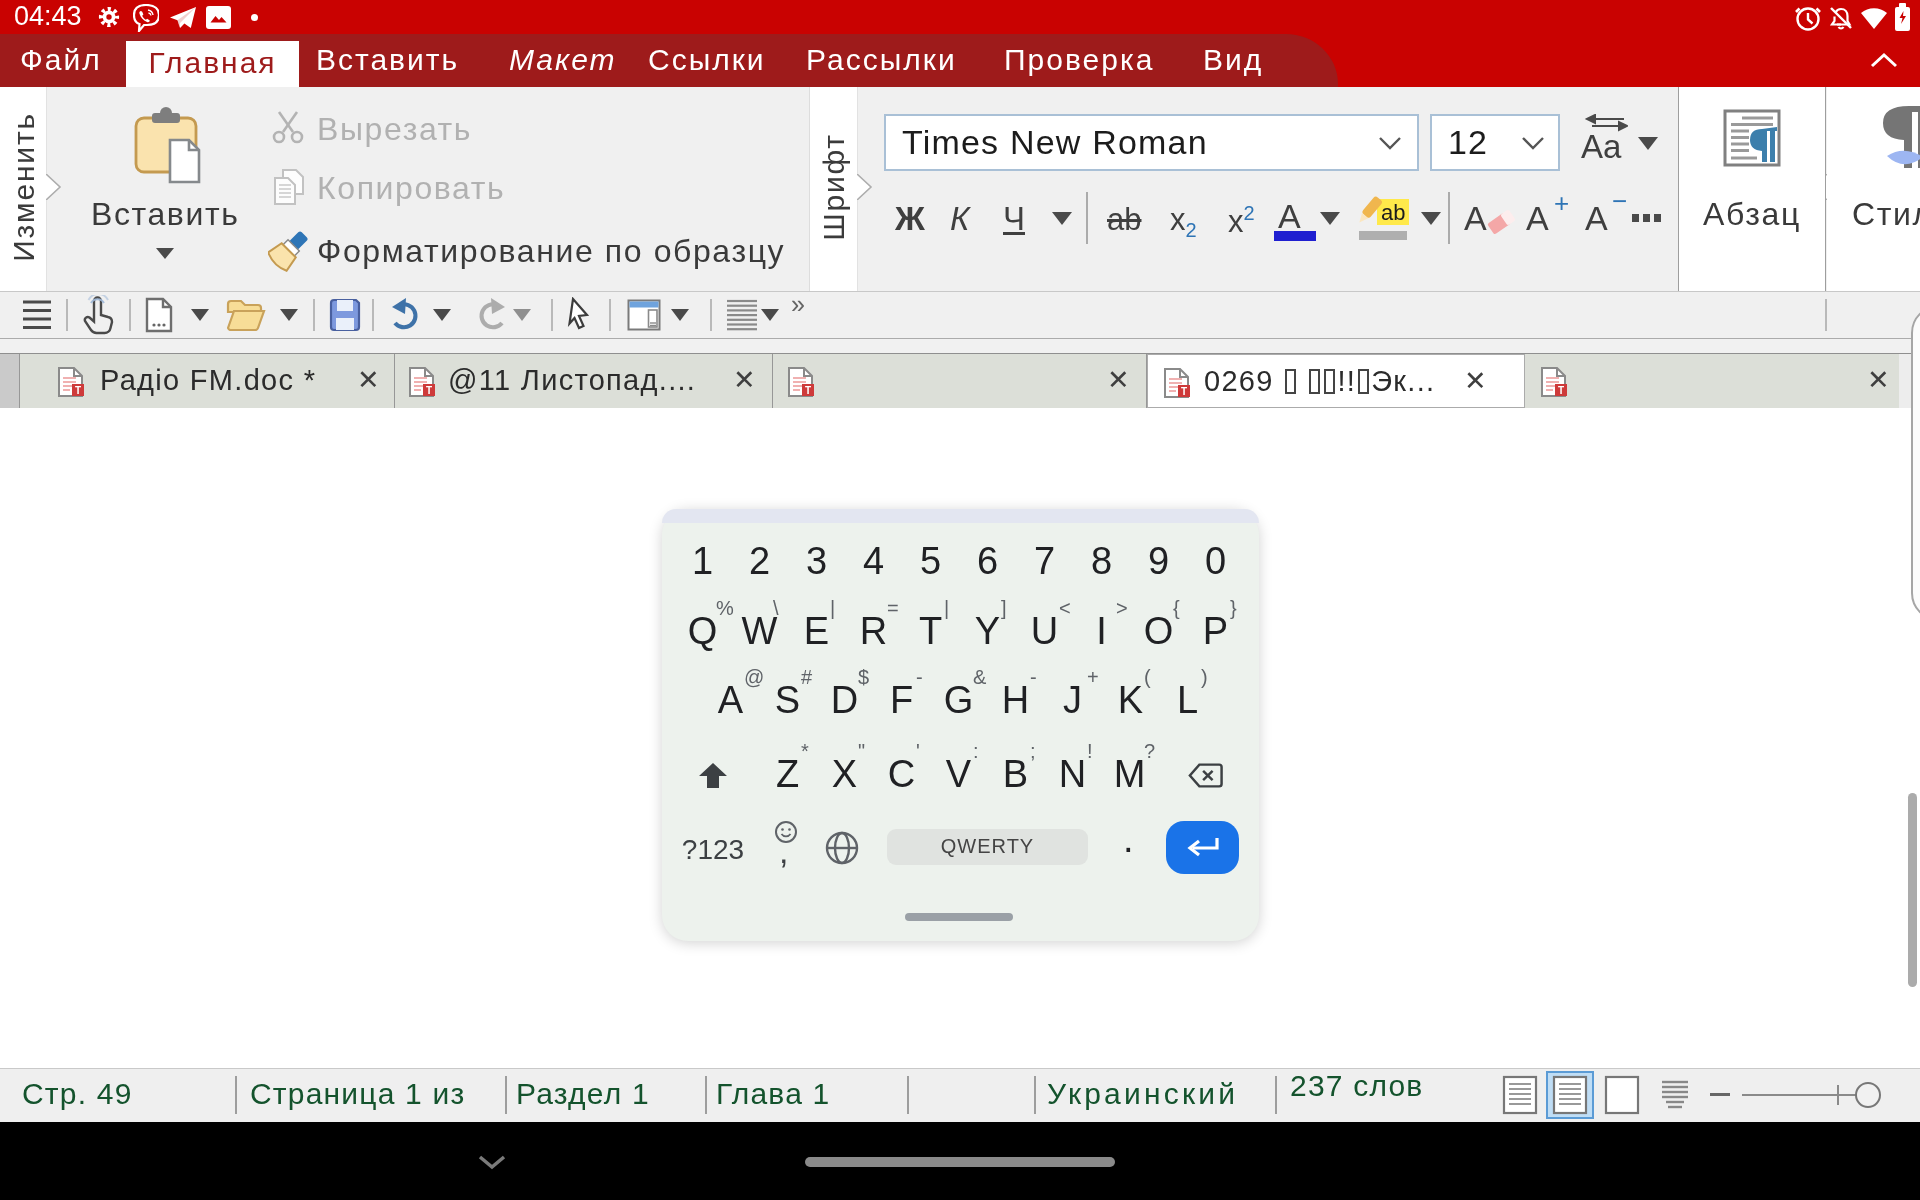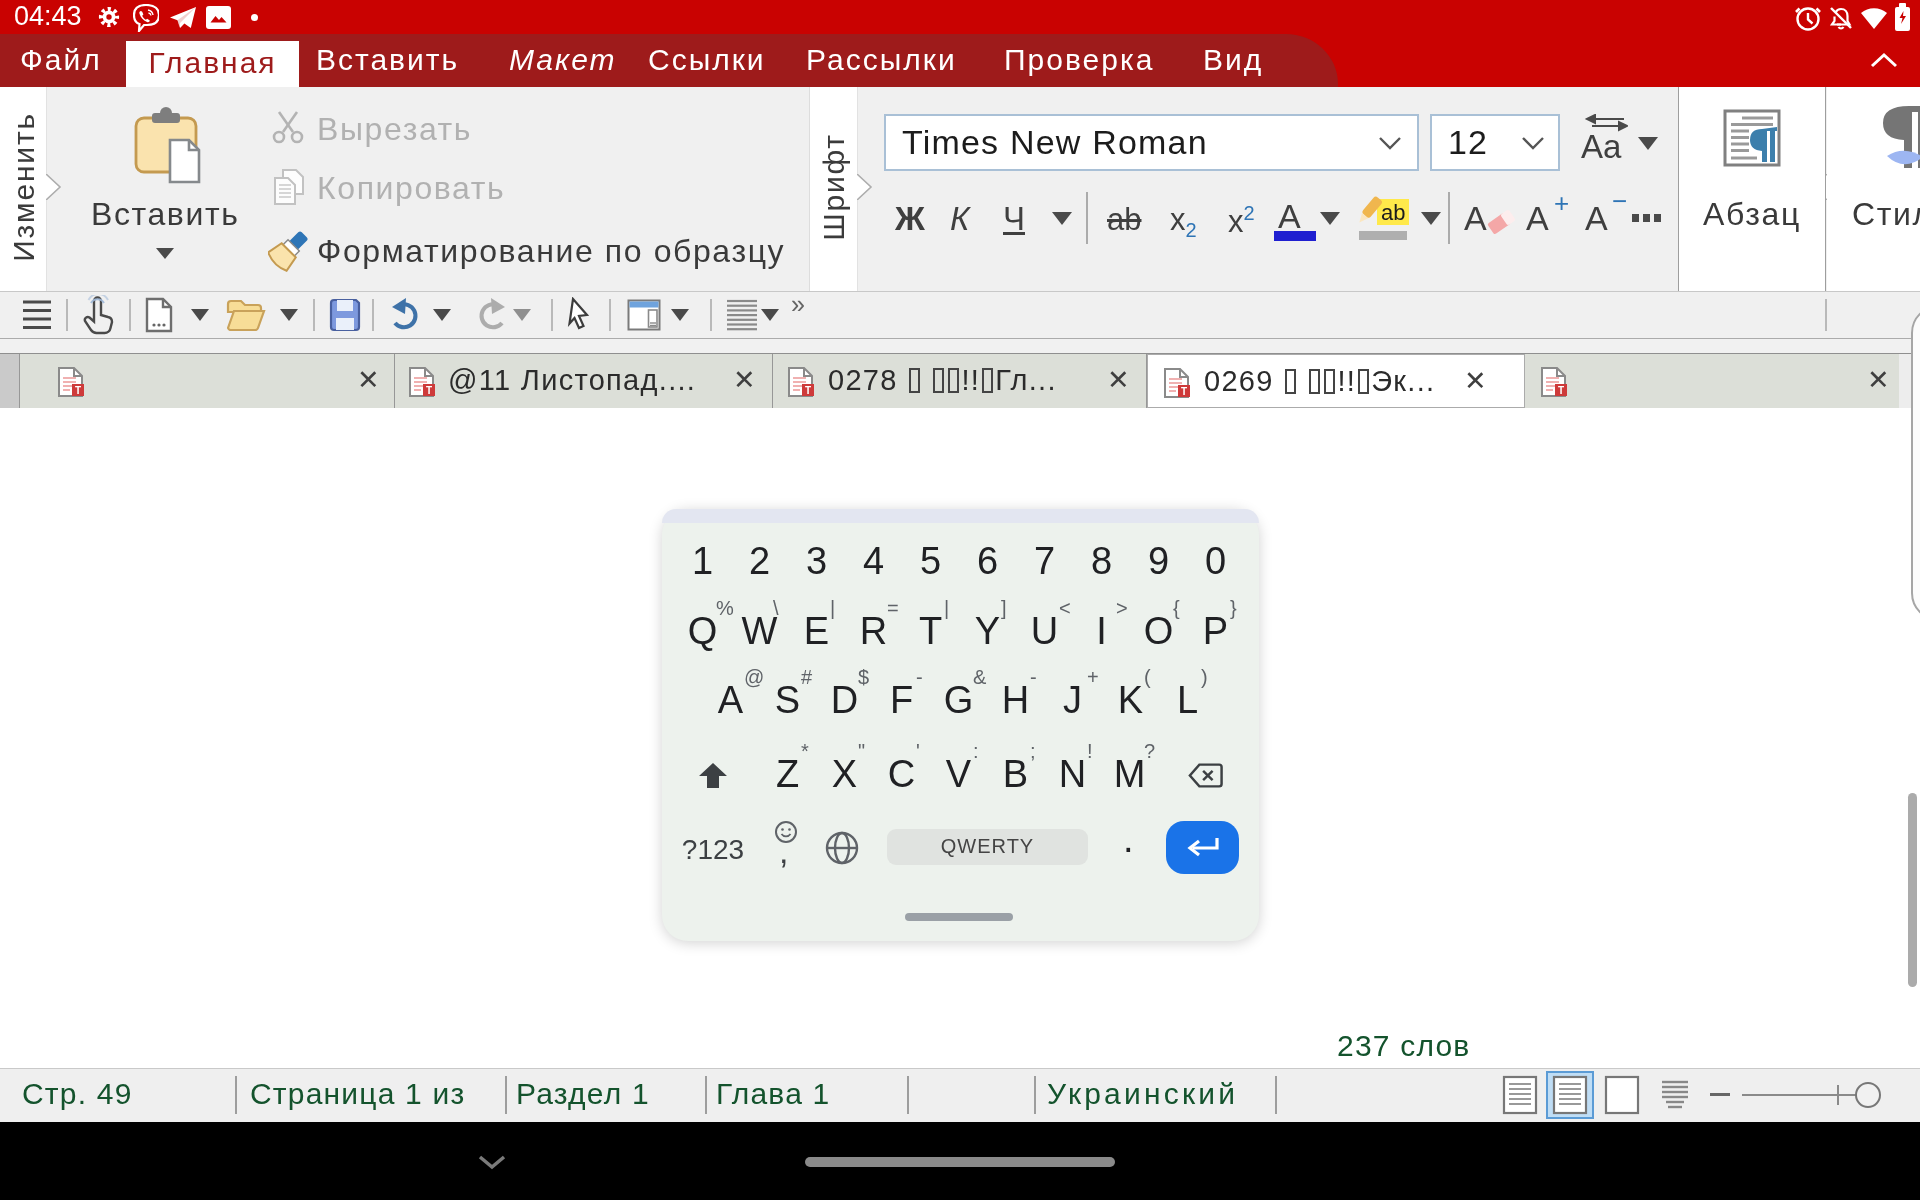--- a/index.html
+++ b/index.html
@@ -340,20 +340,21 @@
     <path d="M17 2 v8 h8" fill="none" stroke="#8a8a8a" stroke-width="2"></path>
     <g stroke="#EFA9A9" stroke-width="1.8">
         <line x1="6" y1="12" x2="19" y2="12"></line>
         <line x1="6" y1="16" x2="19" y2="16"></line>
         <line x1="6" y1="20" x2="19" y2="20"></line>
         <line x1="6" y1="24" x2="13" y2="24"></line>
       </g>
     <rect x="15" y="18" width="12" height="12" fill="#CE3A3A"></rect>
     <text x="18" y="28" font-size="10" fill="#fff" font-family="Liberation Sans" font-weight="bold">T</text>
   </svg>
+  <span class="tt" style="left:80px;">Радіо FM.doc *</span>
   <span class="x" style="left:337px;">✕</span>
 </div>
 <div class="dtab" style="left:395px;width:377px;">
   <svg style="position:absolute;left:13px;top:12px;" width="28" height="32" viewBox="0 0 28 32">
     <path d="M2 2 h15 l8 8 v20 h-23 z" fill="#fff" stroke="#8a8a8a" stroke-width="2"></path>
     <path d="M17 2 v8 h8" fill="none" stroke="#8a8a8a" stroke-width="2"></path>
     <g stroke="#EFA9A9" stroke-width="1.8">
         <line x1="6" y1="12" x2="19" y2="12"></line>
         <line x1="6" y1="16" x2="19" y2="16"></line>
         <line x1="6" y1="20" x2="19" y2="20"></line>
@@ -371,21 +372,20 @@
     <path d="M17 2 v8 h8" fill="none" stroke="#8a8a8a" stroke-width="2"></path>
     <g stroke="#EFA9A9" stroke-width="1.8">
         <line x1="6" y1="12" x2="19" y2="12"></line>
         <line x1="6" y1="16" x2="19" y2="16"></line>
         <line x1="6" y1="20" x2="19" y2="20"></line>
         <line x1="6" y1="24" x2="13" y2="24"></line>
       </g>
     <rect x="15" y="18" width="12" height="12" fill="#CE3A3A"></rect>
     <text x="18" y="28" font-size="10" fill="#fff" font-family="Liberation Sans" font-weight="bold">T</text>
   </svg>
-  <span class="tt" style="left:55px;">0278 <span class="tofu"></span> <span class="tofu"></span><span class="tofu"></span>!!<span class="tofu"></span>Гл...</span>
   <span class="x" style="left:334px;">✕</span>
 </div>
 <div class="dtab" style="left:1147px;width:378px;background:#fff;border:1px solid #ABABAB;box-sizing:border-box;">
   <svg style="position:absolute;left:15px;top:12px;" width="28" height="32" viewBox="0 0 28 32">
     <path d="M2 2 h15 l8 8 v20 h-23 z" fill="#fff" stroke="#8a8a8a" stroke-width="2"></path>
     <path d="M17 2 v8 h8" fill="none" stroke="#8a8a8a" stroke-width="2"></path>
     <g stroke="#EFA9A9" stroke-width="1.8">
         <line x1="6" y1="12" x2="19" y2="12"></line>
         <line x1="6" y1="16" x2="19" y2="16"></line>
         <line x1="6" y1="20" x2="19" y2="20"></line>
@@ -421,21 +421,21 @@
 <div class="bsep" style="left:235px;top:1076px;"></div>
 <div class="bs" style="left:250px;top:1068px;">Страница 1 из</div>
 <div class="bsep" style="left:505px;top:1076px;"></div>
 <div class="bs" style="left:516px;top:1068px;">Раздел 1</div>
 <div class="bsep" style="left:705px;top:1076px;"></div>
 <div class="bs" style="left:716px;top:1068px;">Глава 1</div>
 <div class="bsep" style="left:907px;top:1076px;"></div>
 <div class="bsep" style="left:1034px;top:1076px;"></div>
 <div class="bs" style="left:1047px;top:1068px;letter-spacing:3.2px;">Украинский</div>
 <div class="bsep" style="left:1275px;top:1076px;"></div>
-<div class="bs" style="left:1290px;top:1020px;margin-left:47px;">237 слов</div>
+<div class="bs" style="left:1290px;top:1060px;">237 слов</div>
 <svg class="ab" style="left:1502px;top:1075px;" width="36" height="40" viewBox="0 0 36 40">
   <rect x="2" y="2" width="32" height="36" fill="#fff" stroke="#777" stroke-width="2.2"></rect>
   <g stroke="#999" stroke-width="2">
       <line x1="7" y1="9" x2="29" y2="9"></line>
       <line x1="7" y1="14" x2="29" y2="14"></line>
       <line x1="7" y1="19" x2="29" y2="19"></line>
       <line x1="7" y1="24" x2="29" y2="24"></line>
       <line x1="7" y1="29" x2="29" y2="29"></line>
     </g>
 </svg>

